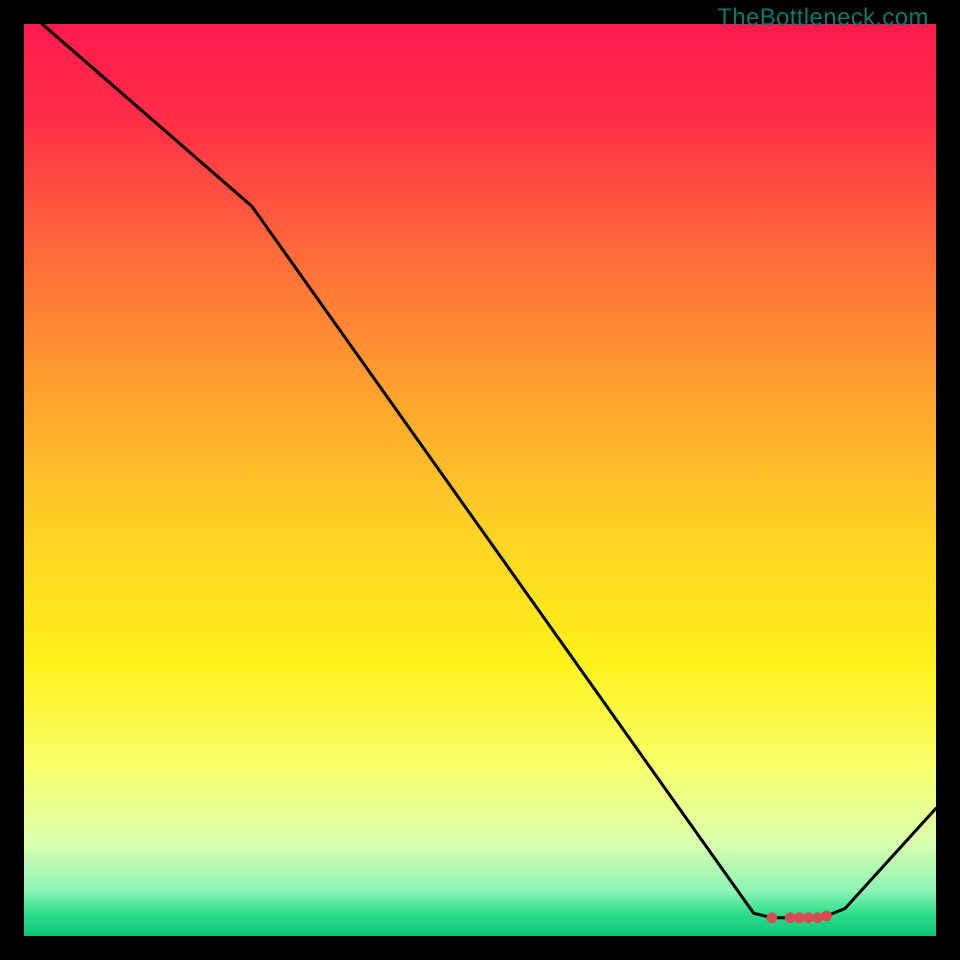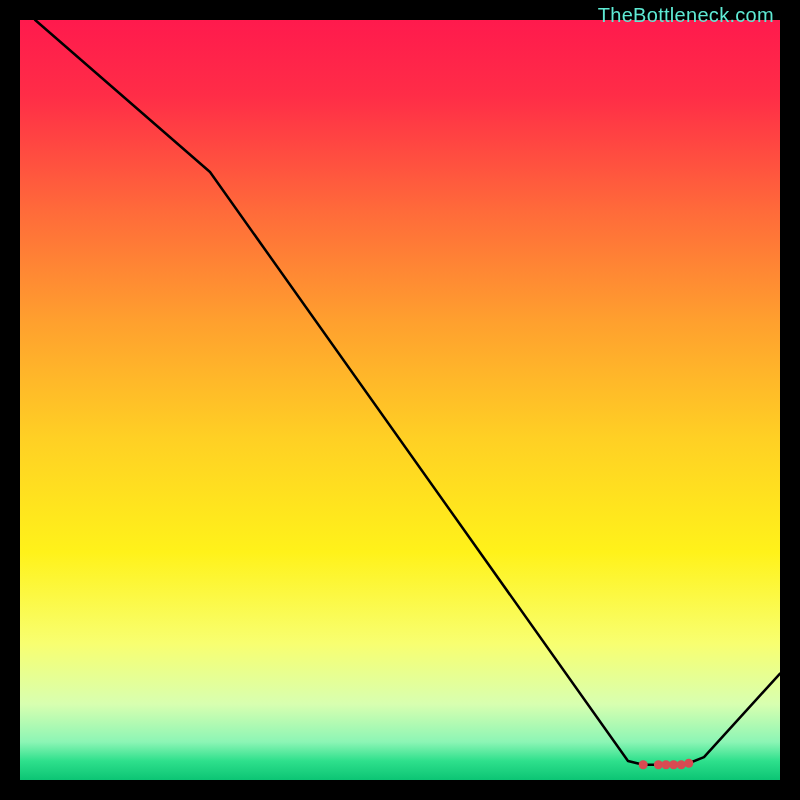--- a/index.html
+++ b/index.html
@@ -22,21 +22,21 @@
     position: absolute;
     left: 0;
     top: 0;
     width: 100%;
     height: 100%;
   }
   .watermark {
     position: absolute;
     top: 4px;
     right: 26px;
-    color: #5eead4;
+    color: #0f766e;
     font-family: Arial, Helvetica, sans-serif;
     font-size: 20px;
     font-weight: 400;
     letter-spacing: 0.3px;
     z-index: 10;
   }
   .curve-svg {
     position: absolute;
     left: 0;
     top: 0;

